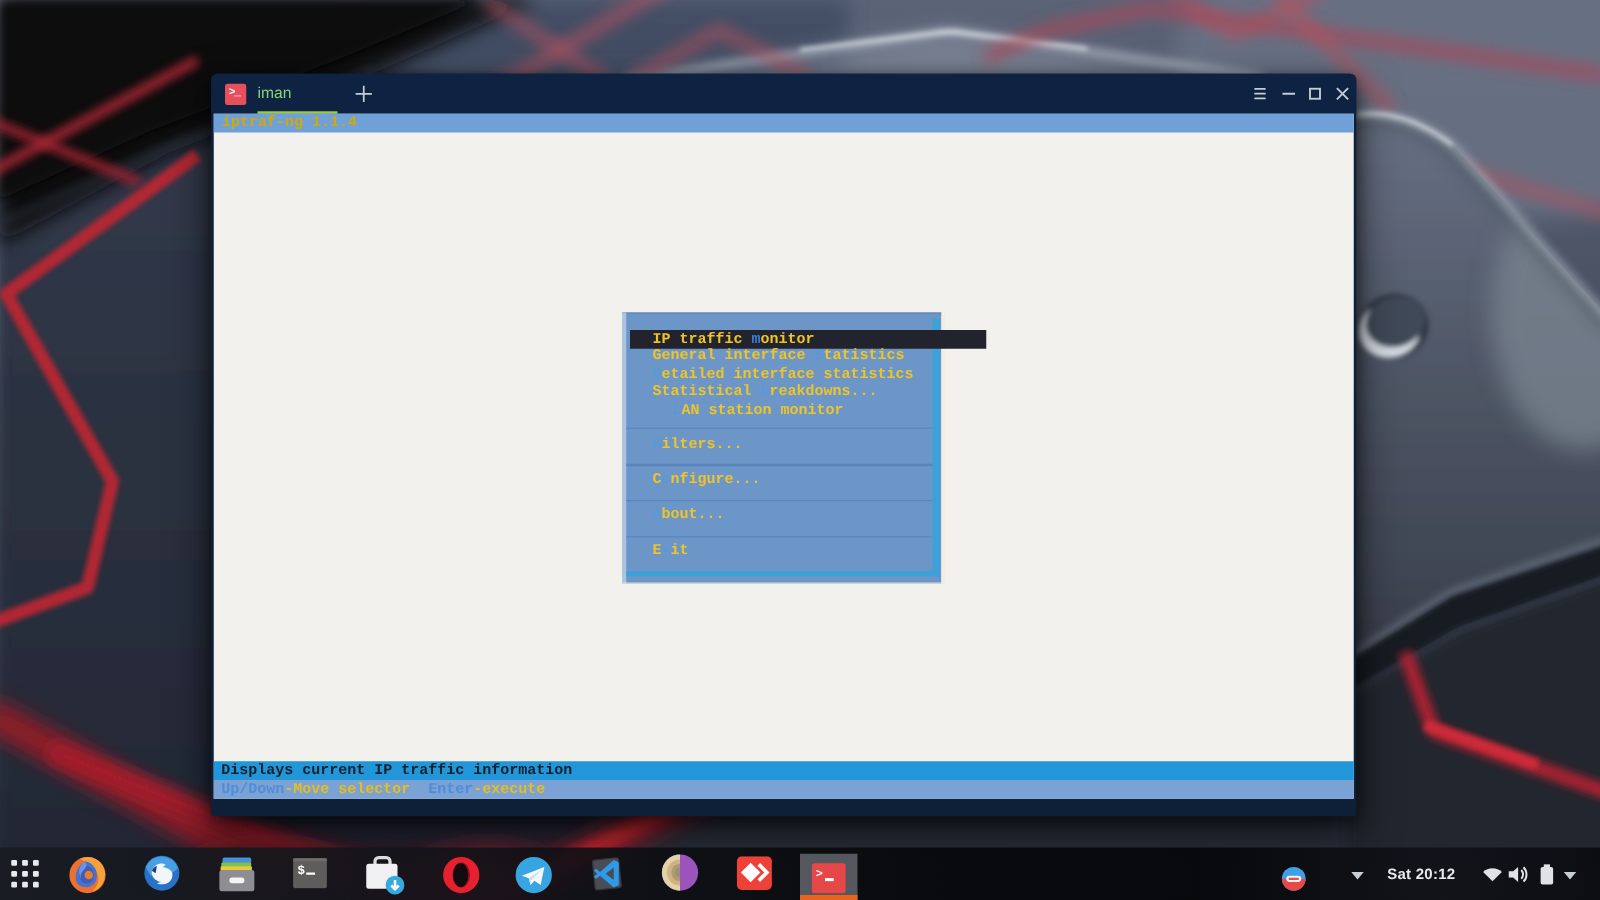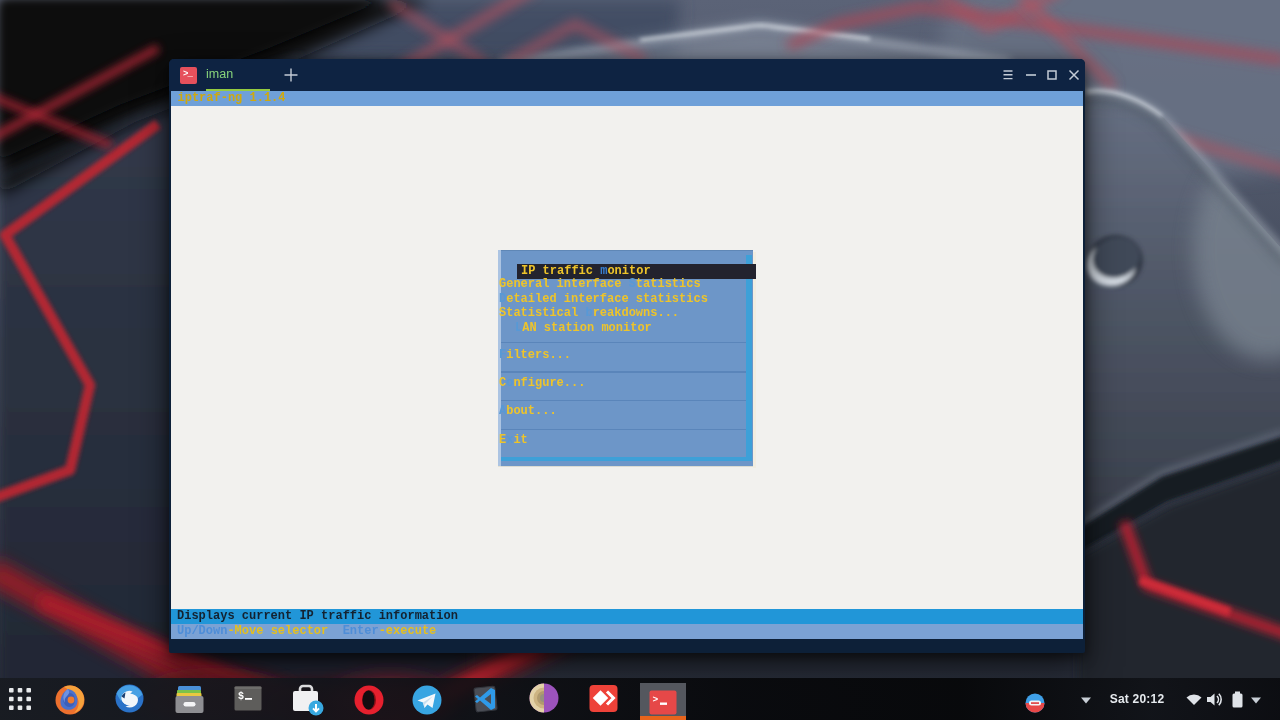--- a/index.html
+++ b/index.html
@@ -18,22 +18,22 @@
 #rowA{position:absolute;left:2px;top:549.6px;width:912px;height:15.2px;background:#2196d8;color:#142230;padding-left:6px;line-height:15.2px;box-sizing:border-box;}
 #rowB{position:absolute;left:2px;top:564.8px;width:912px;height:15.2px;background:#7ba2d4;padding-left:6px;line-height:15.2px;box-sizing:border-box;}
 .yel{color:#e5bf1e;}
 .blu{color:#4e8ed8;}
 #dlg{position:absolute;left:329px;top:190.7px;width:255px;height:217.5px;background:#6d96c8;}
 #dlg .lstrip{position:absolute;left:0;top:0;width:3px;height:100%;background:#acc4e2;}
 #dlg .tline{position:absolute;left:0;top:0;width:100%;height:1px;background:#5f87b6;}
 #dlg .rbord{position:absolute;left:248px;top:5px;width:6px;height:206px;background:#3da0d8;}
 #dlg .bbord{position:absolute;left:3px;top:207.3px;width:251px;height:4px;background:#3da0d8;}
 #dlg .sep{position:absolute;left:3px;width:245px;height:1.1px;background:#5a85ba;}
-.drow{position:absolute;left:1px;height:14.55px;line-height:14.55px;color:#eec42a;}
-#selbar{position:absolute;left:19px;top:14.6px;width:239px;height:14.3px;background:#23232e;color:#eec42a;line-height:14.3px;padding-left:4px;box-sizing:border-box;}
+.drow{position:absolute;left:24px;height:14.55px;line-height:14.55px;color:#eec42a;}
+#selbar{position:absolute;left:6px;top:14.6px;width:285px;height:14.3px;background:#23232e;color:#eec42a;line-height:14.3px;padding-left:18px;box-sizing:border-box;}
 .hk{color:#5899d6;} .hkb{color:#3a7fd0;}
 #bar{position:absolute;left:0;top:678px;width:1280px;height:42px;background:linear-gradient(90deg,rgba(24,27,33,.94) 0%,rgba(19,21,27,.92) 22%,rgba(13,14,18,.9) 40%,rgba(8,9,12,.95) 58%,rgba(7,8,10,.97) 75%,rgba(16,18,23,.93) 90%,rgba(11,12,16,.95) 100%);}
 .tico{position:absolute;top:0;}
 #clock{position:absolute;left:1095px;top:0;width:84px;height:42px;line-height:43px;text-align:center;color:#e6eaee;font-size:12px;font-weight:bold;letter-spacing:0.2px;}
 </style>
 </head>
 <body>
 <div id="desk">
 <svg id="wall" width="1280" height="720" viewBox="0 0 1280 720">
 <defs>

